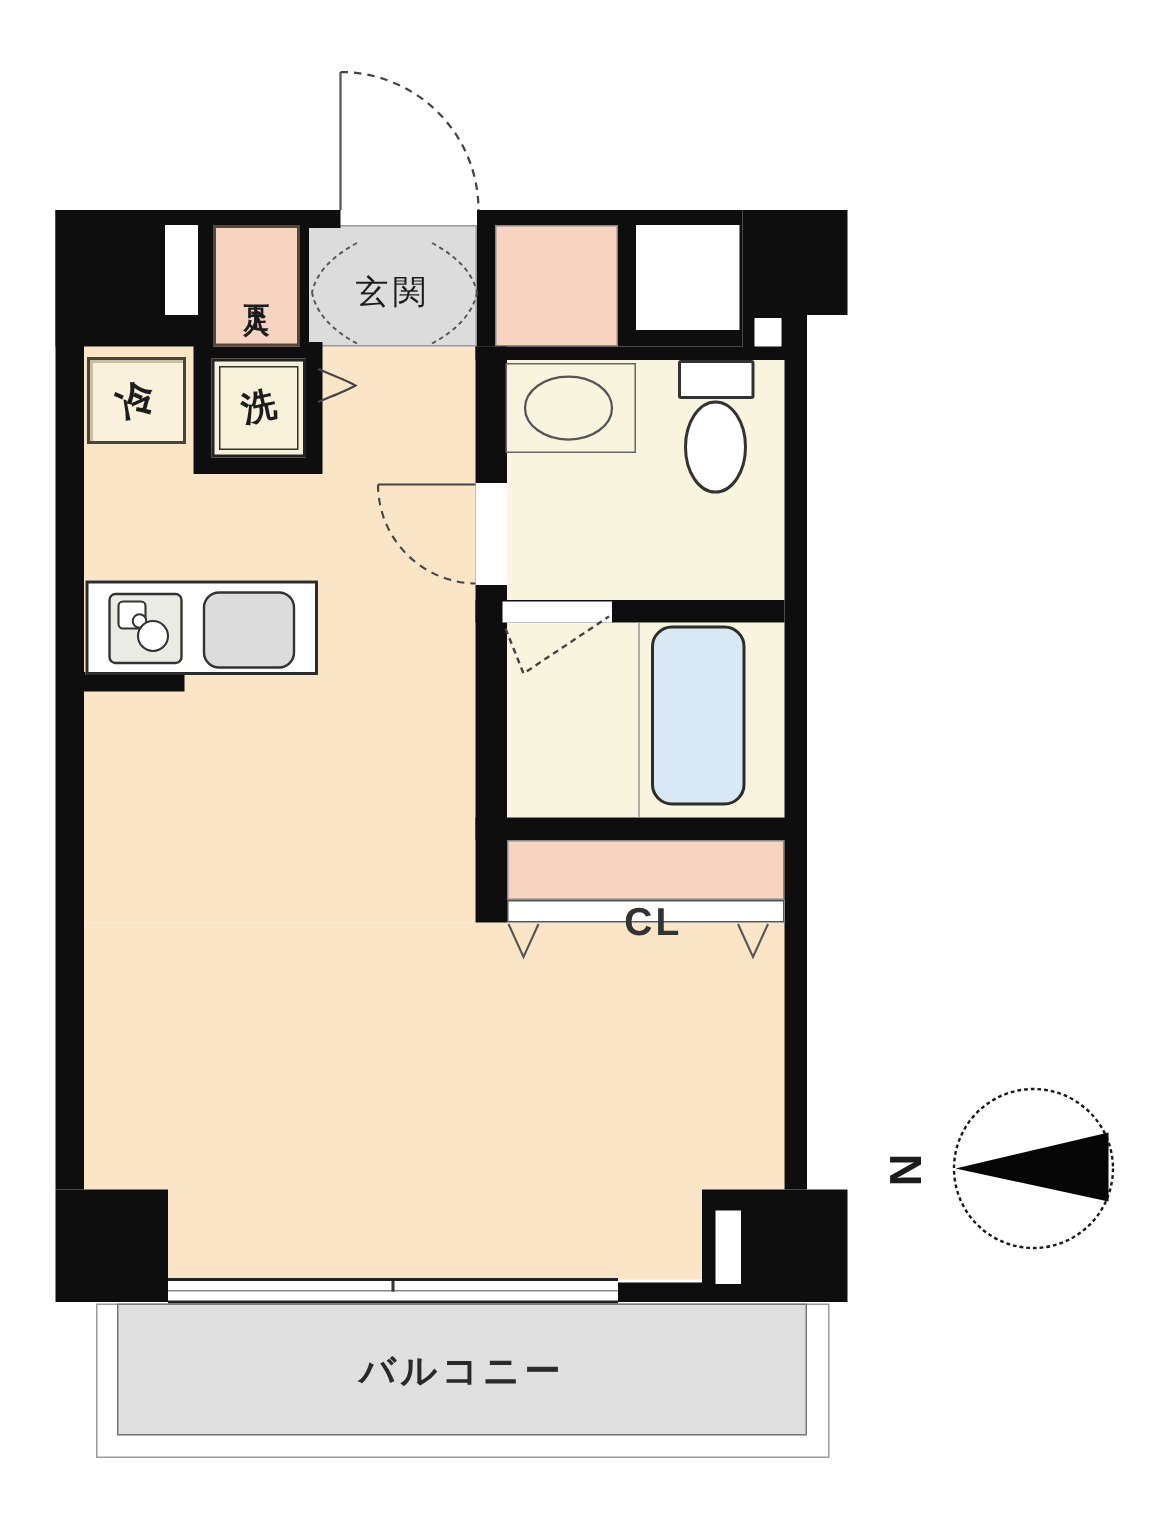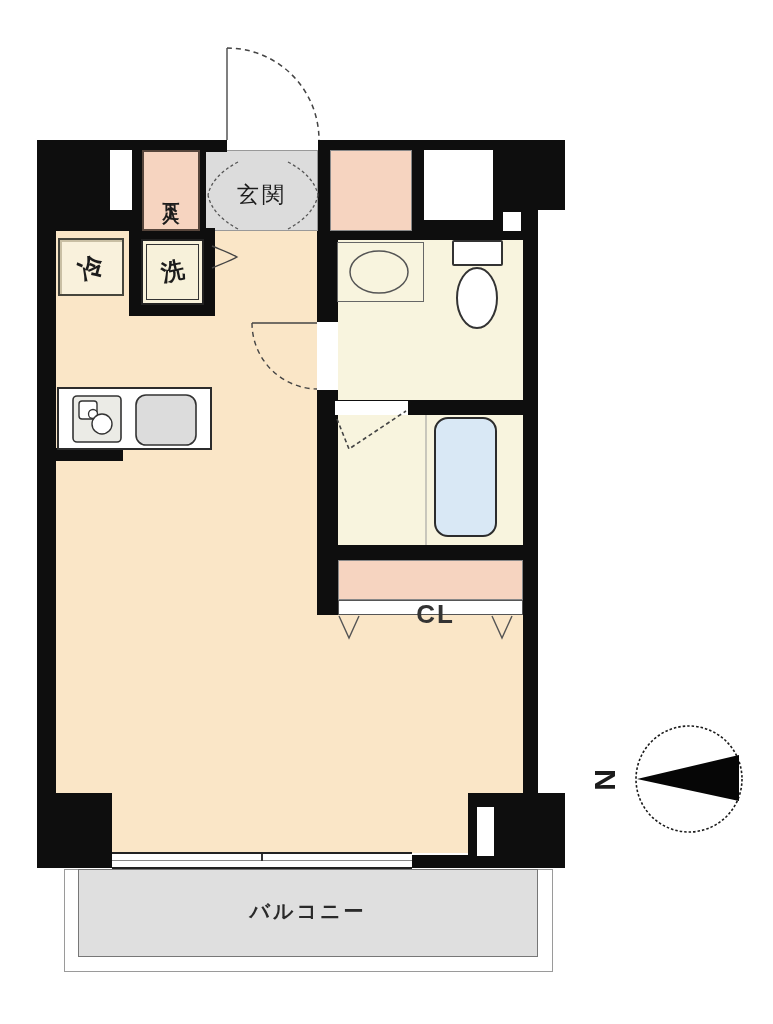--- a/index.html
+++ b/index.html
@@ -112,16 +112,16 @@
     <circle cx="93" cy="414" r="4.5" fill="#fff" stroke="#333" stroke-width="1.3"></circle>
     <circle cx="102" cy="424" r="10" fill="#fff" stroke="#333" stroke-width="1.4"></circle>
     <rect x="136" y="395" width="60" height="50" rx="10" fill="#DCDCDC" stroke="#333" stroke-width="1.6"></rect>
 
     <circle cx="689" cy="779" r="53" fill="none" stroke="#1a1a1a" stroke-width="1.6" stroke-dasharray="2.5,2"></circle>
     <polygon points="637,779 739,755 739,801" fill="#060606"></polygon>
   </svg>
 
   <div class="abs lbl" style="left:206px;top:180px;width:112px;font-size:22px;font-weight:400;letter-spacing:3px;">玄関</div>
   <div class="abs lbl" style="left:338px;top:563px;width:195px;font-size:26px;font-weight:700;letter-spacing:2px;color:#333;margin-top:36px;">CL</div>
-  <div class="abs lbl" style="left:78px;top:898px;width:460px;font-size:20px;font-weight:600;letter-spacing:3px;color:#2a2a2a;">バルコニー</div>
+  <div class="abs lbl" style="left:78px;top:898px;width:460px;font-size:24px;font-weight:600;letter-spacing:3px;color:#2a2a2a;">バルコニー</div>
   <div class="abs lbl" style="left:584px;top:758px;width:42px;height:44px;line-height:44px;font-size:30px;font-weight:700;transform:rotate(-90deg);">N</div>
 
 </div>
 
 </body></html>

